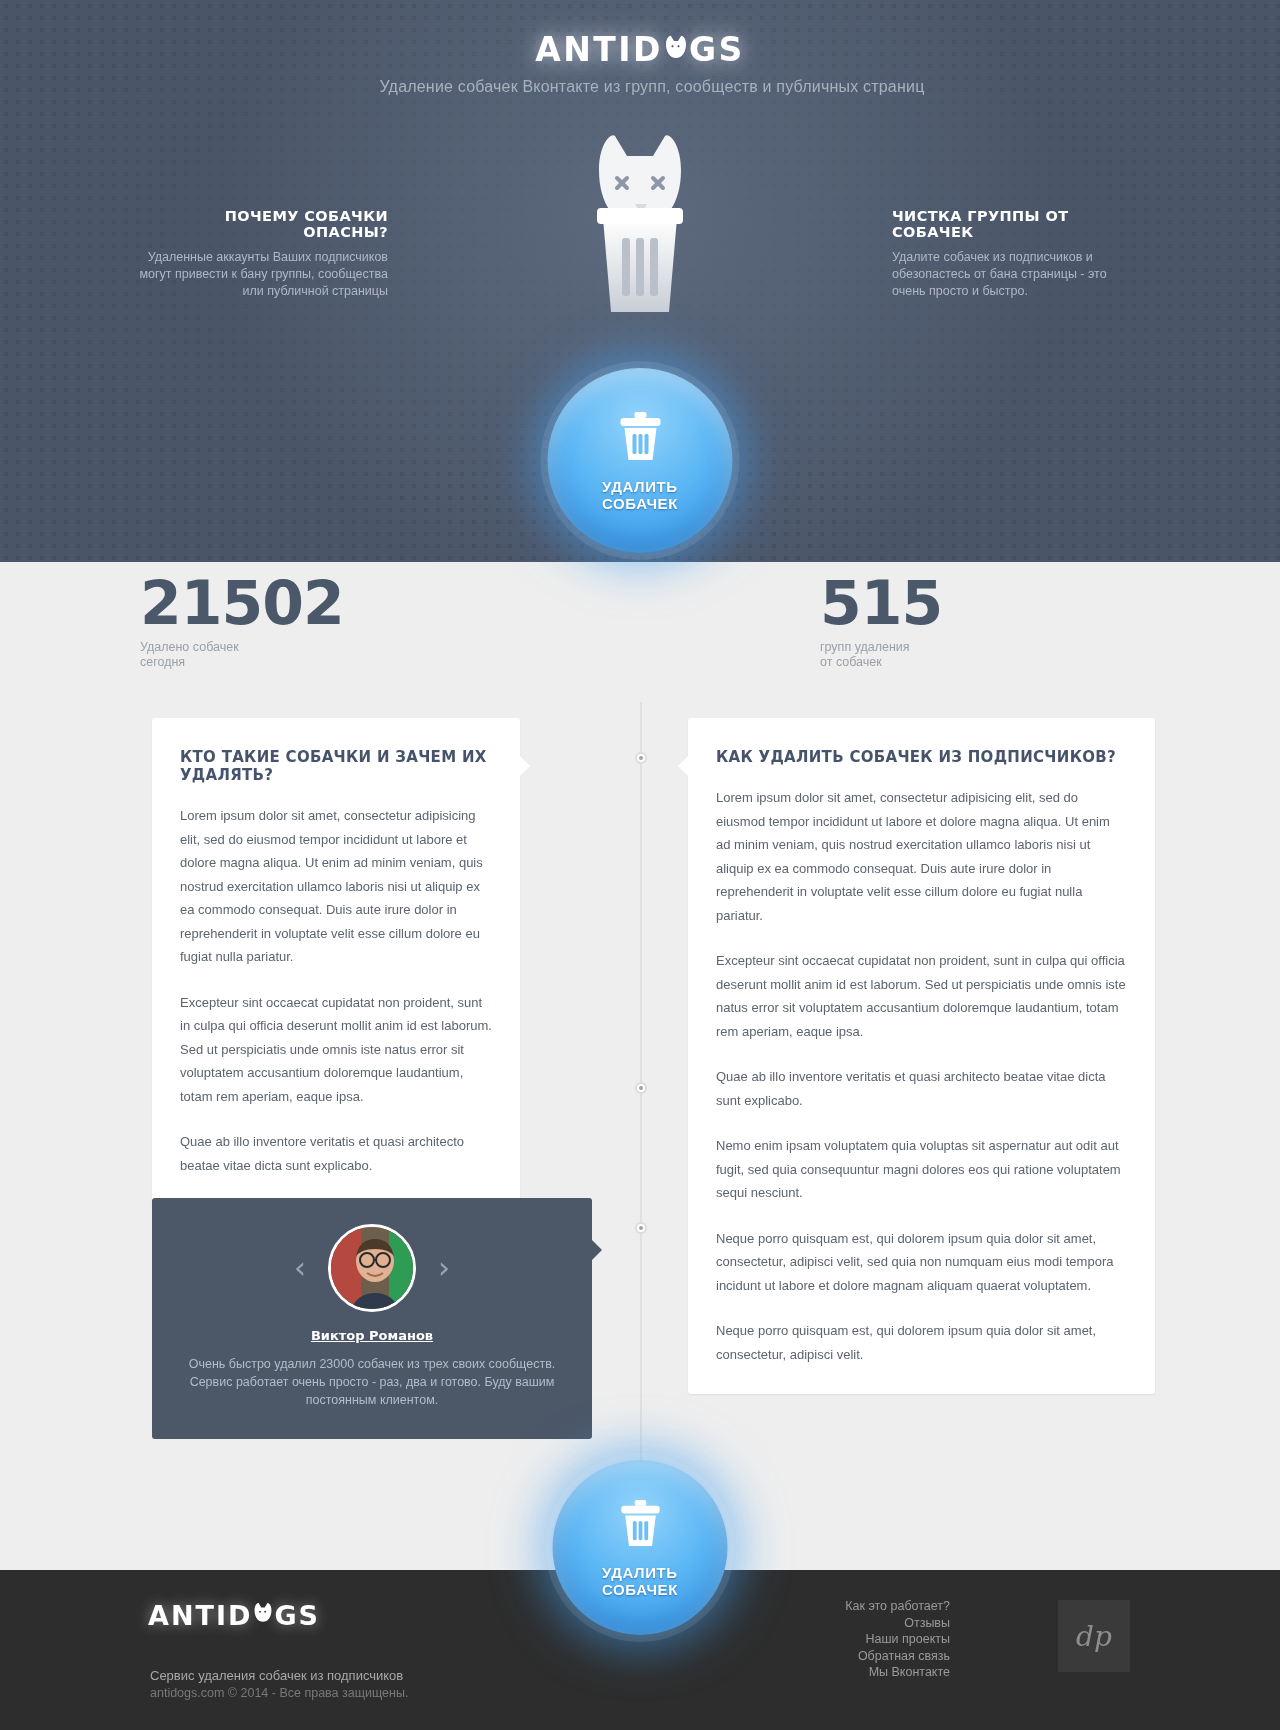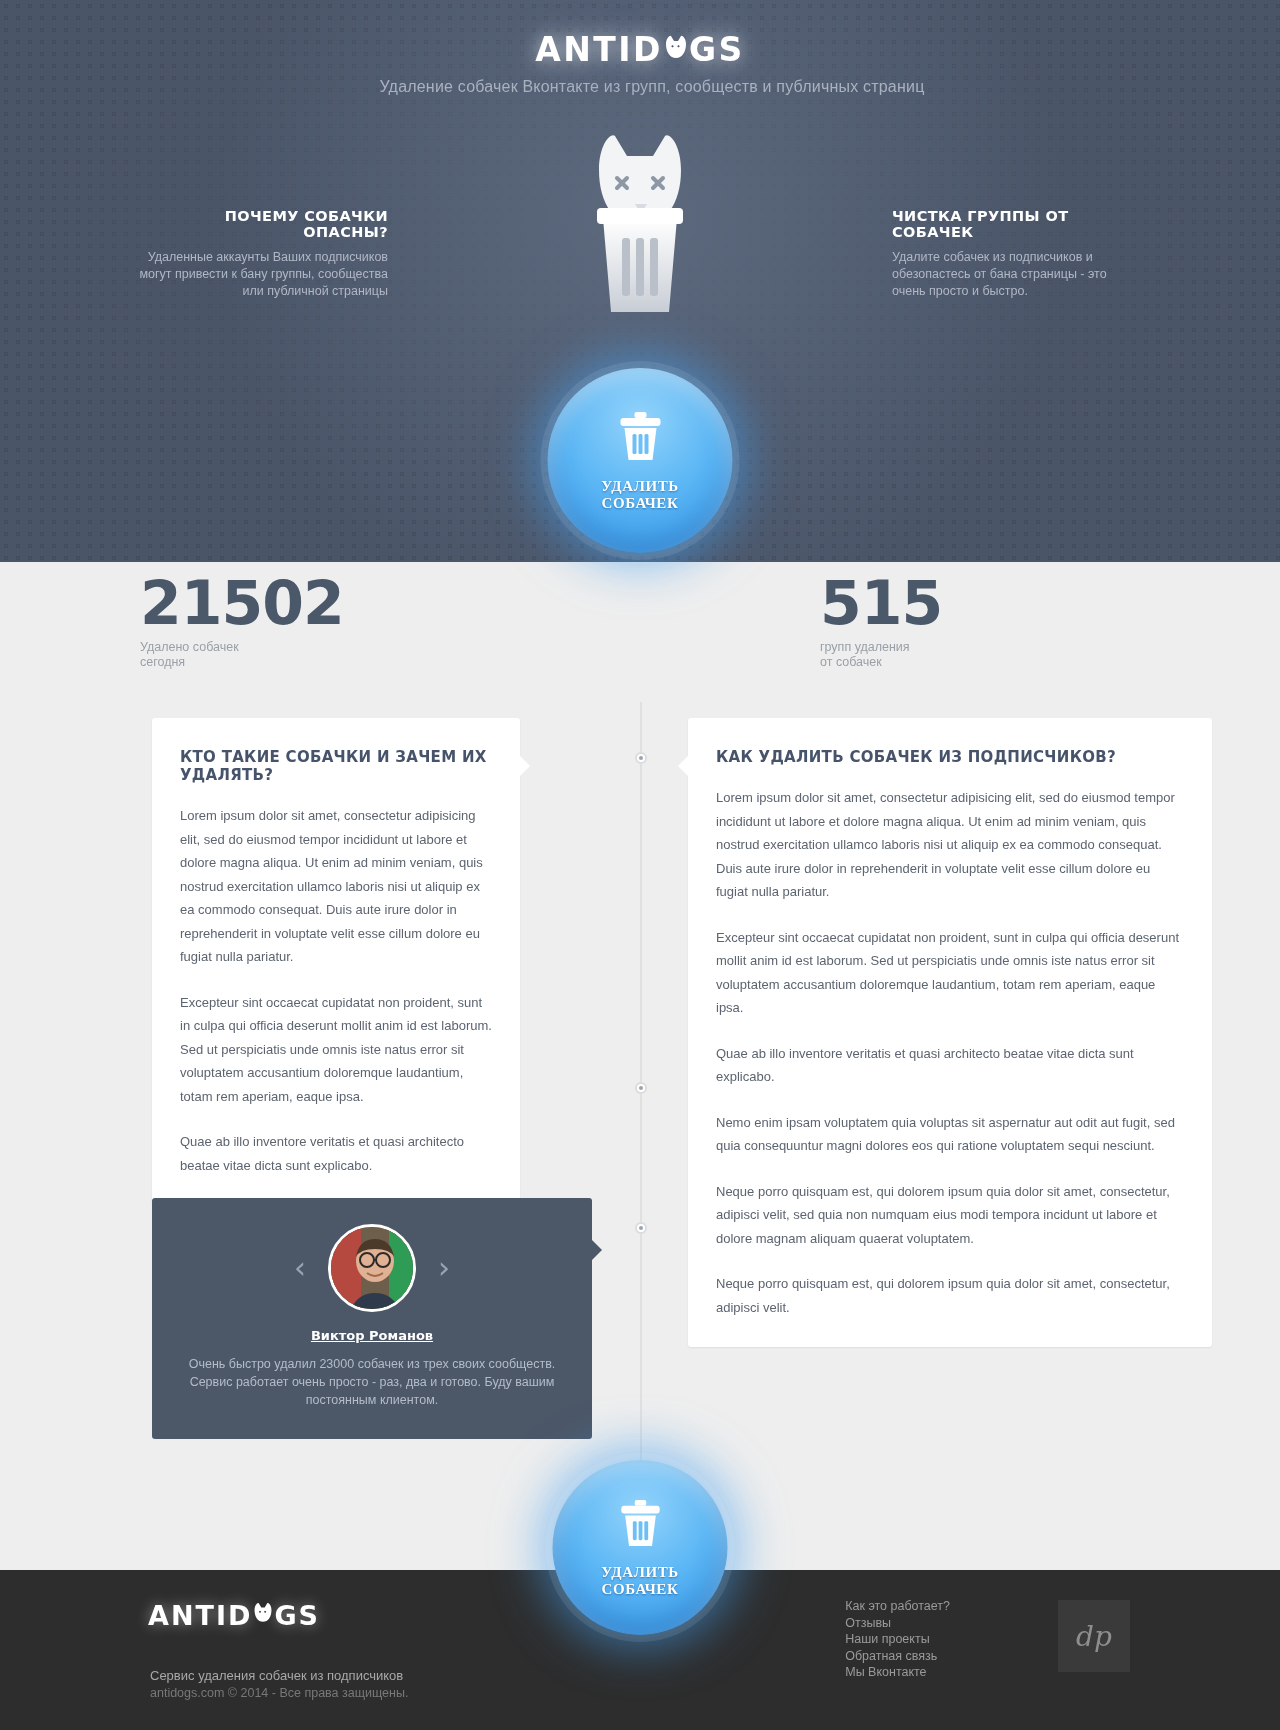--- a/index.html
+++ b/index.html
@@ -113,25 +113,24 @@
       inset 0 8px 22px rgba(255,255,255,0.5);
     display: flex;
     flex-direction: column;
     align-items: center;
     justify-content: center;
     cursor: pointer;
     z-index: 30;
   }
   .cta-btn .cta-label {
     margin-top: 10px;
-    font-family: Liberation Serif, serif;
+    font-family: Liberation Sans, sans-serif;
     font-weight: bold;
     font-size: 15px;
     color: #ffffff;
-    text-align: center;
     line-height: 17px;
     letter-spacing: .6px;
     text-shadow: 0 1px 2px rgba(20,70,130,0.55);
   }
   .cta-top { top: 368px; }
 
   
   .stats {
     position: relative;
     height: 130px;
@@ -219,21 +218,21 @@
     position: absolute;
     top: 38px;
     width: 0; height: 0;
     border-top: 10px solid transparent;
     border-bottom: 10px solid transparent;
   }
   .card-arrow.r { right: -10px; border-left: 10px solid #ffffff; }
   .card-arrow.l { left: -10px;  border-right: 10px solid #ffffff; }
 
   #card-left  { left: 152px;  top: 718px; width: 368px; }
-  #card-right { left: 688px;  top: 718px; width: 524px; }
+  #card-right { left: 688px;  top: 718px; width: 467px; }
 
   
   #testimonial {
     position: absolute;
     left: 152px;
     top: 1198px;
     width: 440px;
     background: #4c5768;
     border-radius: 3px;
     padding: 26px 34px 30px;
@@ -308,21 +307,21 @@
   }
   .f-copy {
     position: absolute;
     left: 150px; top: 116px;
     font-size: 12.5px;
     color: #787878;
   }
   .f-links {
     position: absolute;
     right: 330px; top: 28px;
-    text-align: left;
+    text-align: right;
   }
   .f-links a {
     display: block;
     font-size: 12.5px;
     color: #9a9a9a;
     text-decoration: none;
     line-height: 16.5px;
     cursor: pointer;
   }
   .dp-badge {

